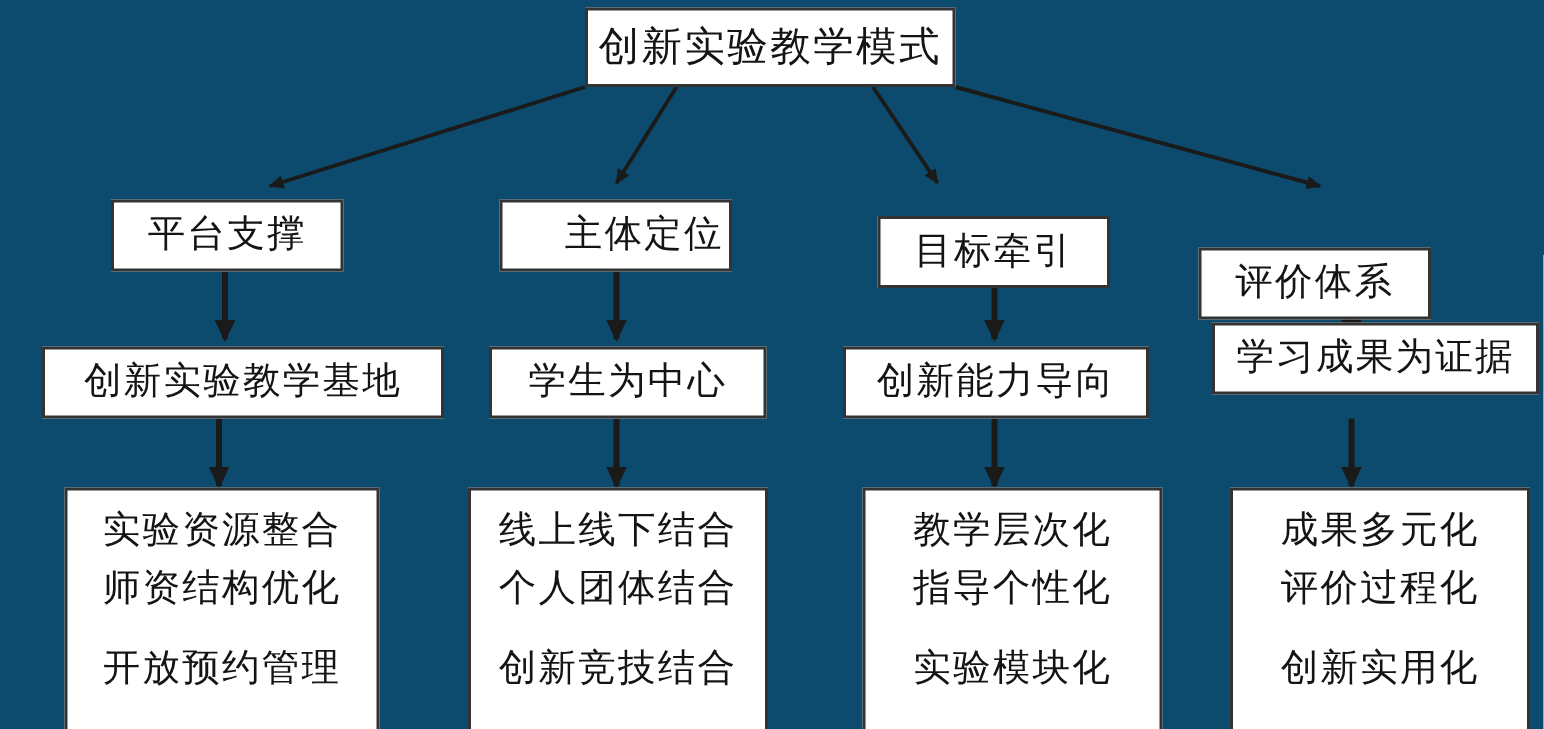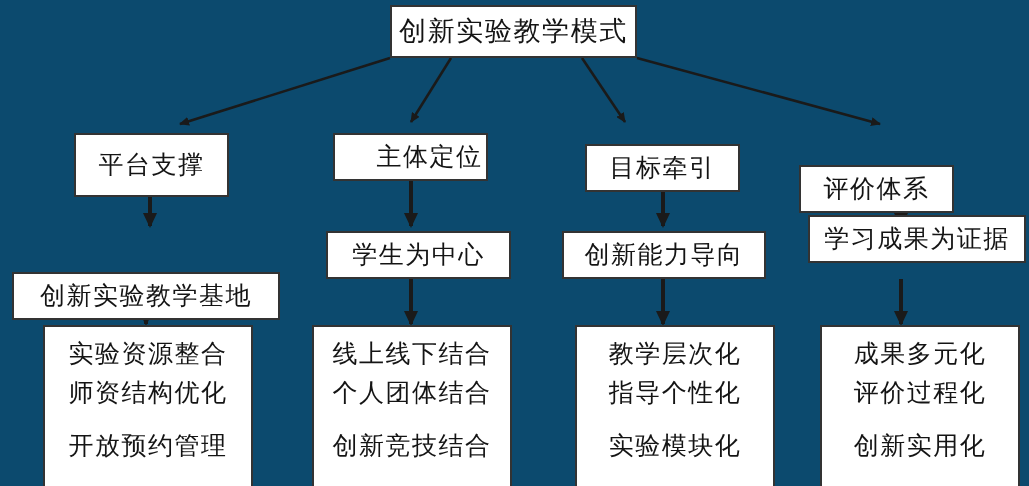--- a/index.html
+++ b/index.html
@@ -93,34 +93,34 @@
     <line x1="146" y1="279" x2="146" y2="324" stroke="#1a1a1a" stroke-width="4" marker-end="url(#arrowhead-vert)"></line>
     <line x1="411" y1="279" x2="411" y2="324" stroke="#1a1a1a" stroke-width="4" marker-end="url(#arrowhead-vert)"></line>
     <line x1="663" y1="279" x2="663" y2="324" stroke="#1a1a1a" stroke-width="4" marker-end="url(#arrowhead-vert)"></line>
     <line x1="901" y1="279" x2="901" y2="324" stroke="#1a1a1a" stroke-width="4" marker-end="url(#arrowhead-vert)"></line>
   </svg>
 
   <div class="node node-root" style="left:390px; top:5px; width:247px; height:53px;">
     <span>创新实验教学模式</span>
   </div>
 
-  <div class="node node-l2" style="left:74px; top:133px; width:155px; height:64px;">
+  <div class="node node-l2" style="left:74px; top:133px; width:155px; height:48px;">
     <span>平台支撑</span>
   </div>
   <div class="node node-l2" style="left:333px; top:133px; width:155px; height:48px;padding-left:38px;">
     <span>主体定位</span>
   </div>
   <div class="node node-l2" style="left:585px; top:144px; width:155px; height:48px;">
     <span>目标牵引</span>
   </div>
   <div class="node node-l2" style="left:799px; top:133px; width:155px; height:48px;margin-top:32px;">
     <span>评价体系</span>
   </div>
 
-  <div class="node node-l3" style="left:12px; top:231px; width:268px; height:48px;margin-top:41px;">
+  <div class="node node-l3" style="left:28px; top:231px; width:268px; height:48px;">
     <span>创新实验教学基地</span>
   </div>
   <div class="node node-l3" style="left:326px; top:231px; width:185px; height:48px;">
     <span>学生为中心</span>
   </div>
   <div class="node node-l3" style="left:562px; top:231px; width:204px; height:48px;text-align:right;">
     <span>创新能力导向</span>
   </div>
   <div class="node node-l3" style="left:808px; top:215px; width:218px; height:48px;">
     <span>学习成果为证据</span>

